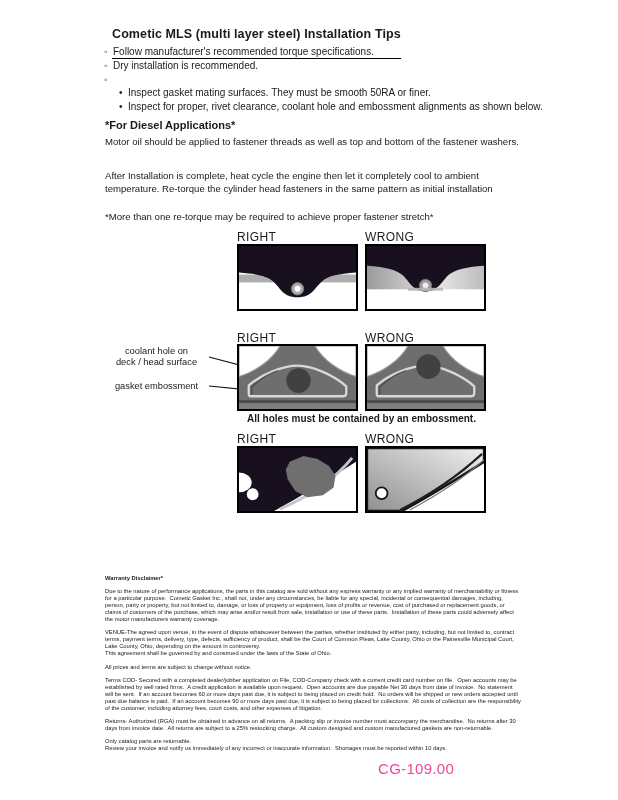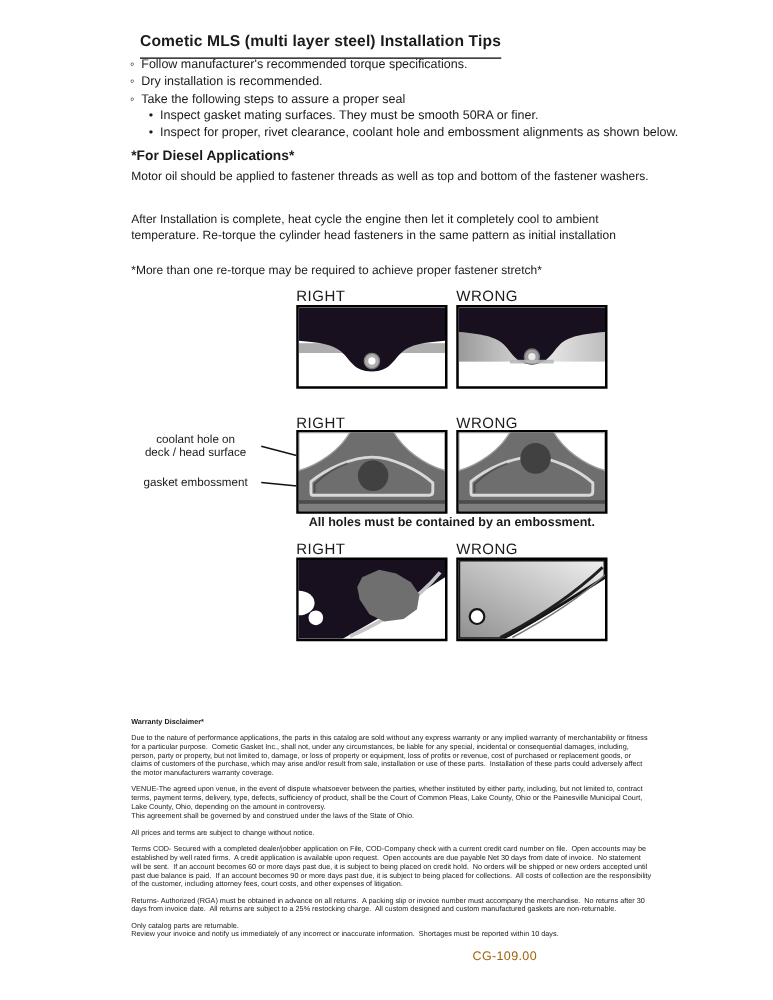--- a/index.html
+++ b/index.html
@@ -1,51 +1,51 @@
 <!DOCTYPE html>
 <html><head>
 <meta charset="utf-8">
 <style>
   html,body{margin:0;padding:0;background:#e9e9e9}
   .page{position:relative;width:618px;height:800px;background:#ffffff;margin:0 auto;
         font-family:"Liberation Sans",sans-serif;color:#1a1a1a;overflow:hidden}
   .abs{position:absolute}
-  .title{font-weight:bold;font-size:12.5px;border-bottom:1.7px solid #000;padding-bottom:6px;letter-spacing:.1px;display:inline-block}
+  .title{font-weight:bold;font-size:12.5px;border-bottom:1.7px solid #000;padding-bottom:17px;letter-spacing:.1px;display:inline-block}
   .bullet-line{font-size:10px;line-height:13.8px;white-space:nowrap}
   .bullet-line .mk{display:inline-block;width:9px}
   .sub{margin-left:15px}
   .mk-o::before{content:"◦";font-size:10px}
   .mk-d::before{content:"•";font-size:10px}
   .h2{font-weight:bold;font-size:11px;white-space:nowrap}
   .body-line{font-size:9.6px;line-height:13px;white-space:nowrap}
   .fig-label{font-size:12px;width:121px;letter-spacing:.4px}
   .fig-caption{font-size:10px;font-weight:bold;white-space:nowrap}
   .box{border:2px solid #000;background:#fff;width:117px;height:63px}
   .box svg{display:block}
   .callout{font-size:9.3px;line-height:11px;text-align:center;width:103px;white-space:nowrap}
   .legal{width:417px;font-size:5.8px;line-height:6.9px}
   .legal p{margin:0 0 6.5px 0;white-space:pre-wrap}
   .legal .tight{margin:0}
   .legal .bold{font-weight:bold}
-  .footer-code{font-size:10px;color:#a16207;letter-spacing:.3px}
+  .footer-code{font-size:15px;color:#ec4899;letter-spacing:.3px}
   .lead-svg{pointer-events:none}
 </style>
 </head>
 <body>
 
 <div class="page">
 
   <div class="abs" style="left:112px;top:24px">
     <span class="title">Cometic MLS (multi layer steel) Installation Tips</span>
   </div>
 
   <div class="abs" style="left:104px;top:45px">
     <div class="bullet-line"><span class="mk mk-o"></span><span>Follow manufacturer's recommended torque specifications.</span></div>
     <div class="bullet-line"><span class="mk mk-o"></span><span>Dry installation is recommended.</span></div>
-    <div class="bullet-line"><span class="mk mk-o"></span><span>Take the following steps to assure a proper seal</span></div>
+    <div class="bullet-line"><span class="mk mk-o"></span></div>
     <div class="bullet-line sub"><span class="mk mk-d"></span><span>Inspect gasket mating surfaces.  They must be smooth 50RA or finer.</span></div>
     <div class="bullet-line sub"><span class="mk mk-d"></span><span>Inspect for proper, rivet clearance, coolant hole and embossment alignments as shown below.</span></div>
   </div>
 
   <div class="abs h2" style="left:105px;top:119px">*For Diesel Applications*</div>
   <div class="abs" style="left:105px;top:135px">
     <div class="body-line">Motor oil should be applied to fastener threads as well as top and bottom of the fastener washers.</div>
   </div>
   <div class="abs" style="left:105px;top:169px">
     <div class="body-line">After Installation is complete, heat cycle the engine then let it completely cool to ambient</div>

